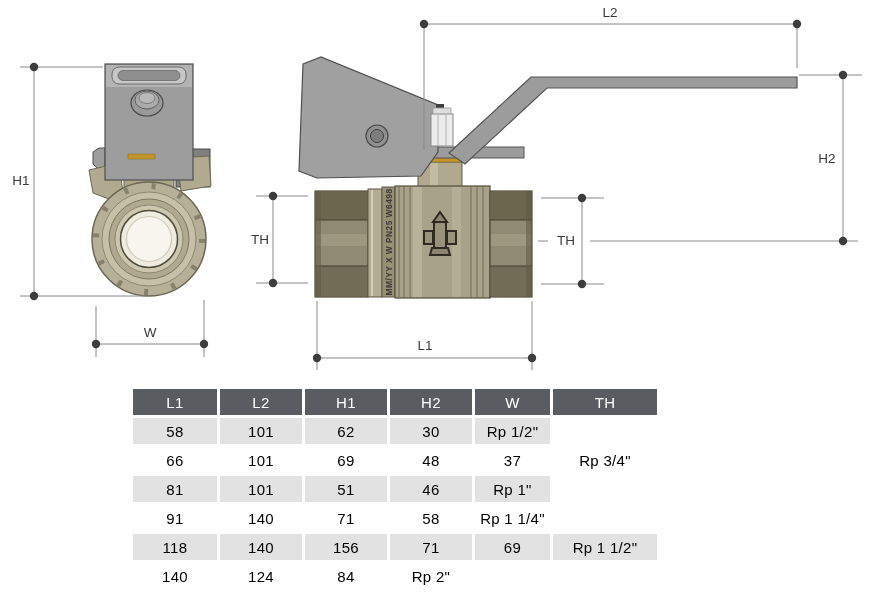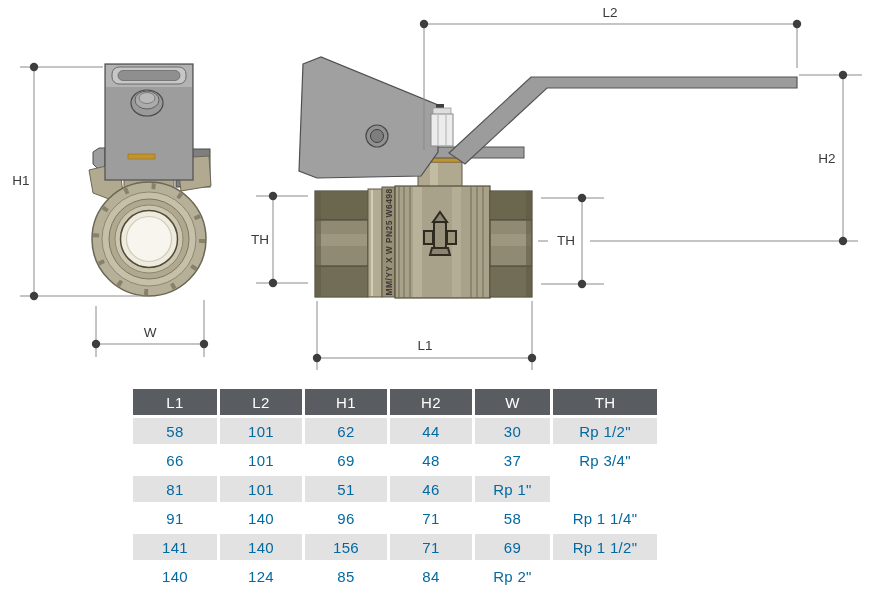--- a/index.html
+++ b/index.html
@@ -24,21 +24,21 @@
     grid-template-columns: 84px 82px 82px 82px 75px 104px;
     column-gap: 3px;
     margin-bottom: 3px;
   }
   .t-cell {
     height: 26px;
     display: flex;
     align-items: center;
     justify-content: center;
     font-size: 15px;
-    color: #0369a1;
+    color: #000000;
     letter-spacing: 0.3px;
   }
   .t-head .t-cell {
     background: #595d62;
     color: #ffffff;
   }
   .t-row.shaded .t-cell { background: #e2e2e2; }
 
   svg text {
     font-family: "Liberation Sans", sans-serif;
@@ -243,21 +243,20 @@
       <div class="t-cell">H1</div>
       <div class="t-cell">H2</div>
       <div class="t-cell">W</div>
       <div class="t-cell">TH</div>
     </div>
 
     <div class="t-row shaded">
       <div class="t-cell">58</div>
       <div class="t-cell">101</div>
       <div class="t-cell">62</div>
-      <div class="t-cell">44</div>
       <div class="t-cell">30</div>
       <div class="t-cell">Rp 1/2"</div>
     </div>
 
     <div class="t-row">
       <div class="t-cell">66</div>
       <div class="t-cell">101</div>
       <div class="t-cell">69</div>
       <div class="t-cell">48</div>
       <div class="t-cell">37</div>
@@ -268,37 +267,35 @@
       <div class="t-cell">81</div>
       <div class="t-cell">101</div>
       <div class="t-cell">51</div>
       <div class="t-cell">46</div>
       <div class="t-cell">Rp 1"</div>
     </div>
 
     <div class="t-row">
       <div class="t-cell">91</div>
       <div class="t-cell">140</div>
-      <div class="t-cell">96</div>
       <div class="t-cell">71</div>
       <div class="t-cell">58</div>
       <div class="t-cell">Rp 1 1/4"</div>
     </div>
 
     <div class="t-row shaded">
-      <div class="t-cell">141</div>
+      <div class="t-cell">118</div>
       <div class="t-cell">140</div>
       <div class="t-cell">156</div>
       <div class="t-cell">71</div>
       <div class="t-cell">69</div>
       <div class="t-cell">Rp 1 1/2"</div>
     </div>
 
     <div class="t-row">
       <div class="t-cell">140</div>
       <div class="t-cell">124</div>
-      <div class="t-cell">85</div>
       <div class="t-cell">84</div>
       <div class="t-cell">Rp 2"</div>
     </div>
   </div>
 
 </div>
 
 </body></html>

